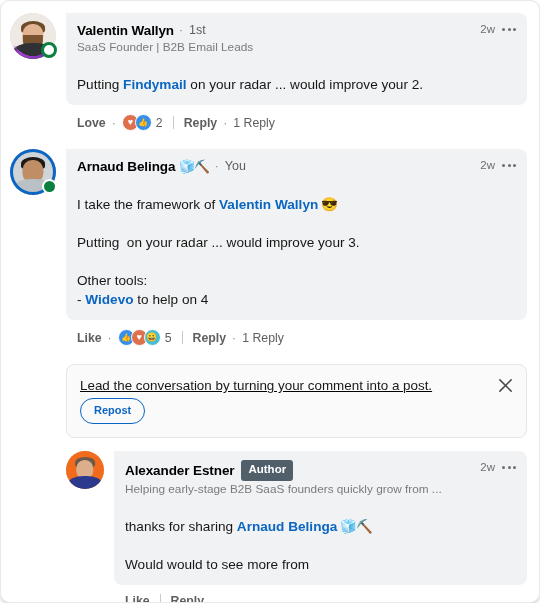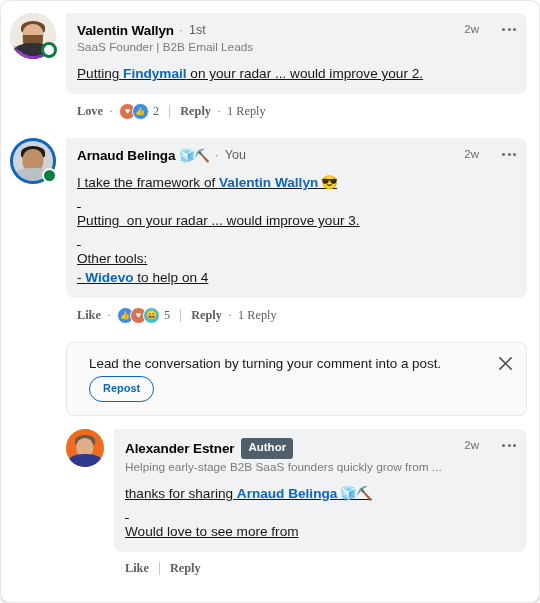--- a/index.html
+++ b/index.html
@@ -168,60 +168,58 @@
     line-height: 15px;
     margin-top: 1px;
     white-space: nowrap;
     overflow: hidden;
     text-overflow: ellipsis;
   }
   .meta {
     flex: 0 0 auto;
     display: flex;
     align-items: center;
-    gap: 23px;
+    gap: 7px;
     margin-left: 10px;
     padding-top: 1px;
   }
   .time { color: #6e6e6e; font-size: 11.5px; }
   .kebab {
     display: inline-flex;
     gap: 2.5px;
     align-items: center;
     padding: 2px 0;
   }
   .kebab i {
     width: 3px; height: 3px; border-radius: 50%;
     background: #6e6e6e;
     display: block;
   }
 
   .body-text {
-    margin-top: 9px;
+    margin-top: 20px;
     font-size: 13.6px;
     line-height: 19px;
     color: #171717;
     white-space: pre-wrap;
-    text-decoration: underline;
   }
   .body-text .ln { display: block; }
   .body-text .ln.blank { height: 19px; }
   .mention { color: #0a66c2; font-weight: 600; }
   .emoji-inline { letter-spacing: -1px; }
 
   
   .actions {
     display: flex;
     align-items: center;
     font-size: 12.3px;
     color: #5e5e5e;
     font-weight: 600;
     padding: 9px 0 4px 11px;
     gap: 0px;
-    font-family: Liberation Serif, serif;
   }
   .act { cursor: pointer; }
   .act-dot { color: #8a8a8a; margin: 0 6px; font-weight: 400; }
   .divider {
     display: inline-block;
     width: 1px; height: 13px;
     background: #c9c9c9;
     margin: 0 10px;
   }
   .count { color: #5e5e5e; font-weight: 400; margin-left: 4px; font-size: 12.3px;}
@@ -247,22 +245,23 @@
   .rx.love  { background: #df704d; }
   .rx.love .inner { color:#fff; font-size:9px; }
   .rx.funny { background: #44bfd3; }
 
   
   .promo-wrap { padding: 14px 12px 0 65px; }
   .promo {
     border: 1px solid #e4e6e8;
     border-radius: 8px;
     background: #fafafb;
-    padding: 12px 13px 13px 22px;
+    padding: 12px 13px 13px 13px;
     position: relative;
+    text-decoration: underline;
   }
   .promo-text {
     font-size: 13.4px;
     color: #191919;
     line-height: 18px;
     padding-right: 34px;
   }
   .promo-close {
     position: absolute;
     top: 9px; right: 10px;
@@ -445,21 +444,21 @@
           </div>
           <div class="meta">
             <span class="time">2w</span>
             <span class="kebab">
                 <i></i>
                 <i></i>
                 <i></i>
               </span>
           </div>
         </div>
-        <div class="body-text"><span class="ln"><span>thanks for sharing </span><span class="mention">Arnaud Belinga</span><span class="emoji-inline"> 🧊⛏️</span></span><span class="ln blank">&nbsp;</span><span class="ln"><span>Would love to see more from</span></span></div>
+        <div class="body-text"><span class="ln"><span>thanks for sharing </span><span class="mention">Arnaud Belinga</span><span class="emoji-inline"> 🧊⛏️</span></span><span class="ln blank">&nbsp;</span><span class="ln"><span>Would would to see more from</span></span></div>
       </div>
 
       <div class="actions">
         <span class="act">Like</span>
         <span class="divider"></span>
         <span class="act">Reply</span>
       </div>
     </div>
   </div>
 

